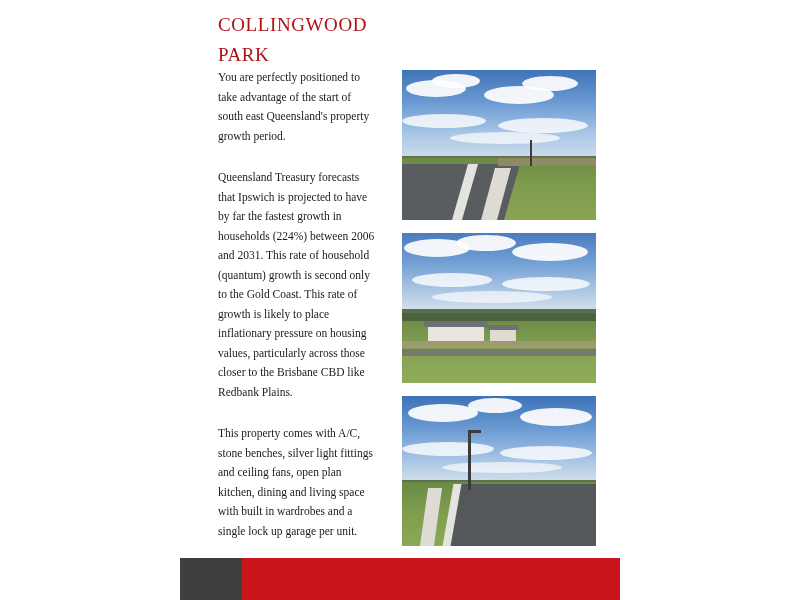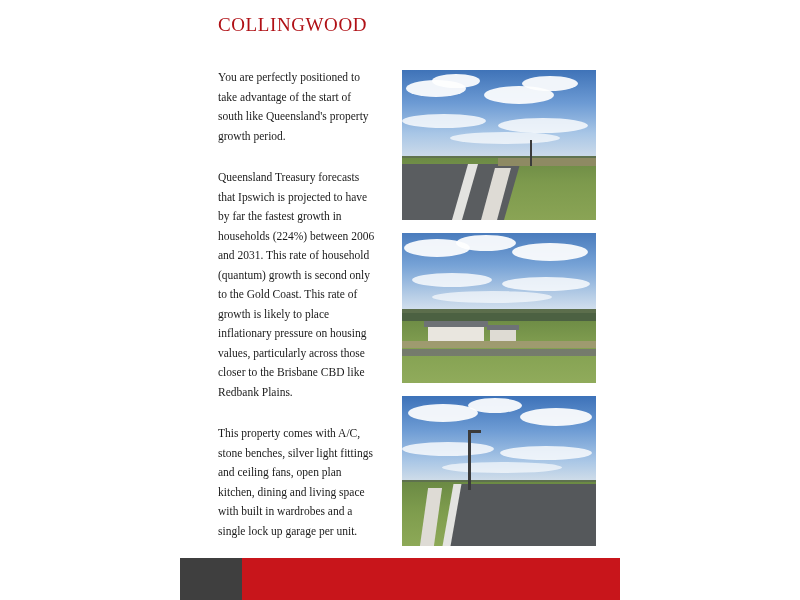--- a/index.html
+++ b/index.html
@@ -144,24 +144,25 @@
 </style>
 </head>
 <body>
 
 <div class="page">
 
   <div class="content">
 
     <div class="title">
       <div>COLLINGWOOD</div>
+      <div>PARK</div>
     </div>
 
     <div class="body-col">
-      <p class="para">You are perfectly positioned to take advantage of the start of south like Queensland's property growth period.</p>
+      <p class="para">You are perfectly positioned to take advantage of the start of south east Queensland's property growth period.</p>
       <p class="para">Queensland Treasury forecasts that Ipswich is projected to have by far the fastest growth in households (224%) between 2006 and 2031. This rate of household (quantum) growth is second only to the Gold Coast. This rate of growth is likely to place inflationary pressure on housing values, particularly across those closer to the Brisbane CBD like Redbank Plains.</p>
       <p class="para">This property comes with A/C, stone benches, silver light fittings and ceiling fans, open plan kitchen, dining and living space with built in wardrobes and a single lock up garage per unit.</p>
     </div>
 
     <div class="photos">
 
       <div class="photo">
         <div class="sky" style="height:88px"></div>
         <div class="cloud" style="left:4px;  top:10px; width:60px; height:17px;"></div>
         <div class="cloud" style="left:30px; top:4px;  width:48px; height:14px;"></div>

